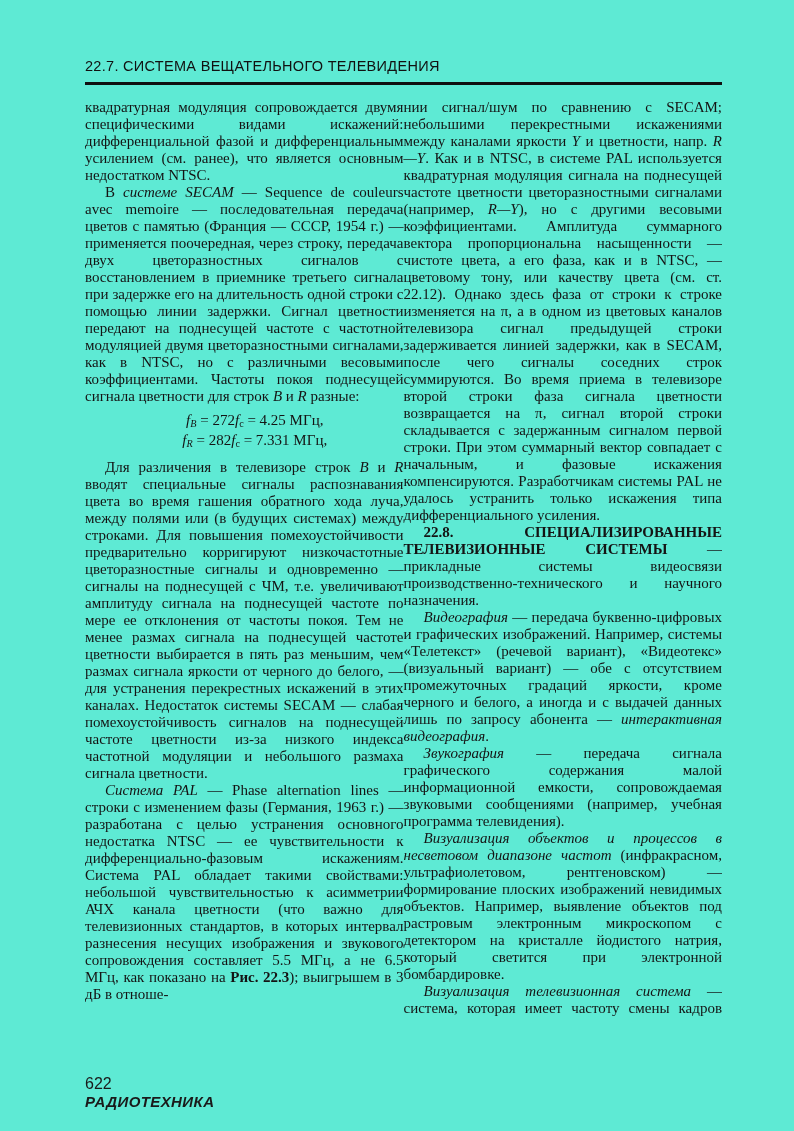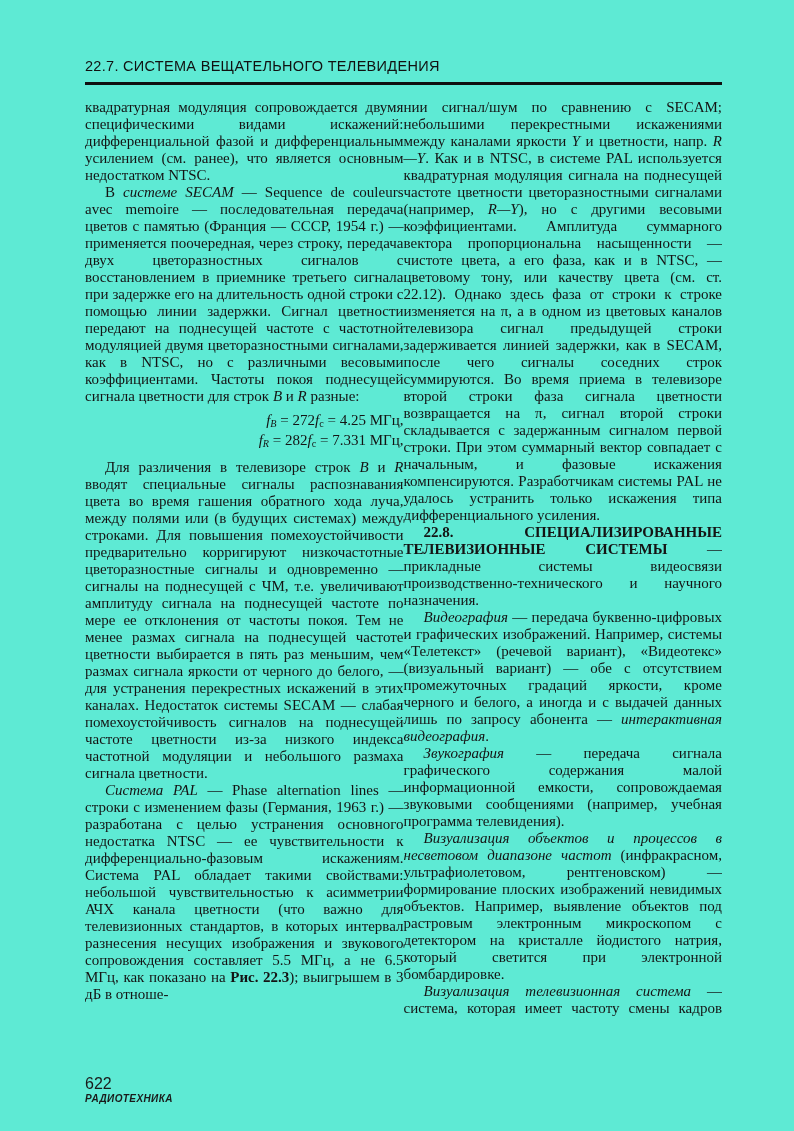--- a/index.html
+++ b/index.html
@@ -30,42 +30,42 @@
   .col{
     flex:1;
     font-size:15px;
     line-height:17px;
     text-align:justify;
     color:#141414;
   }
   .para{margin:0;}
   .para.ind{text-indent:20px;}
   .formula{margin:7px 0 7px 21px;}
-  .formula-line{text-align:right;}
+  .formula-line{text-align:center;}
   .it{font-style:italic;}
   .bd{font-weight:bold;}
   .sb{font-size:0.68em;vertical-align:-0.22em;}
   .page-footer{
     position:absolute;
     left:85px;
     width:637px;
     top:1075px;
     display:flex;
     justify-content:space-between;
     align-items:flex-start;
     flex-direction:column;
   }
   .page-number{
     font-family:"Liberation Sans", sans-serif;
     font-size:16px;
     color:#1a1a1a;
   }
   .running-title{
     font-family:"Liberation Sans", sans-serif;
-    font-size:10px;
+    font-size:15px;
     font-weight:bold;
     font-style:italic;
     letter-spacing:0.4px;
     color:#1a1a1a;
   }
 </style>
 </head>
 <body>
 
 <div class="page">

